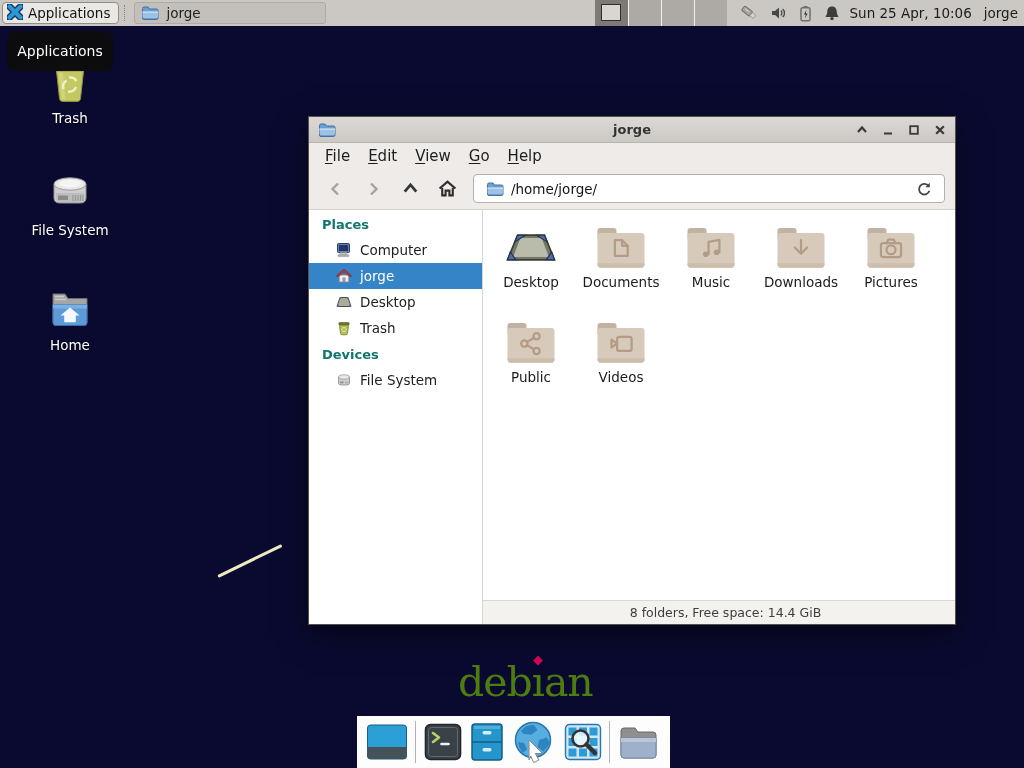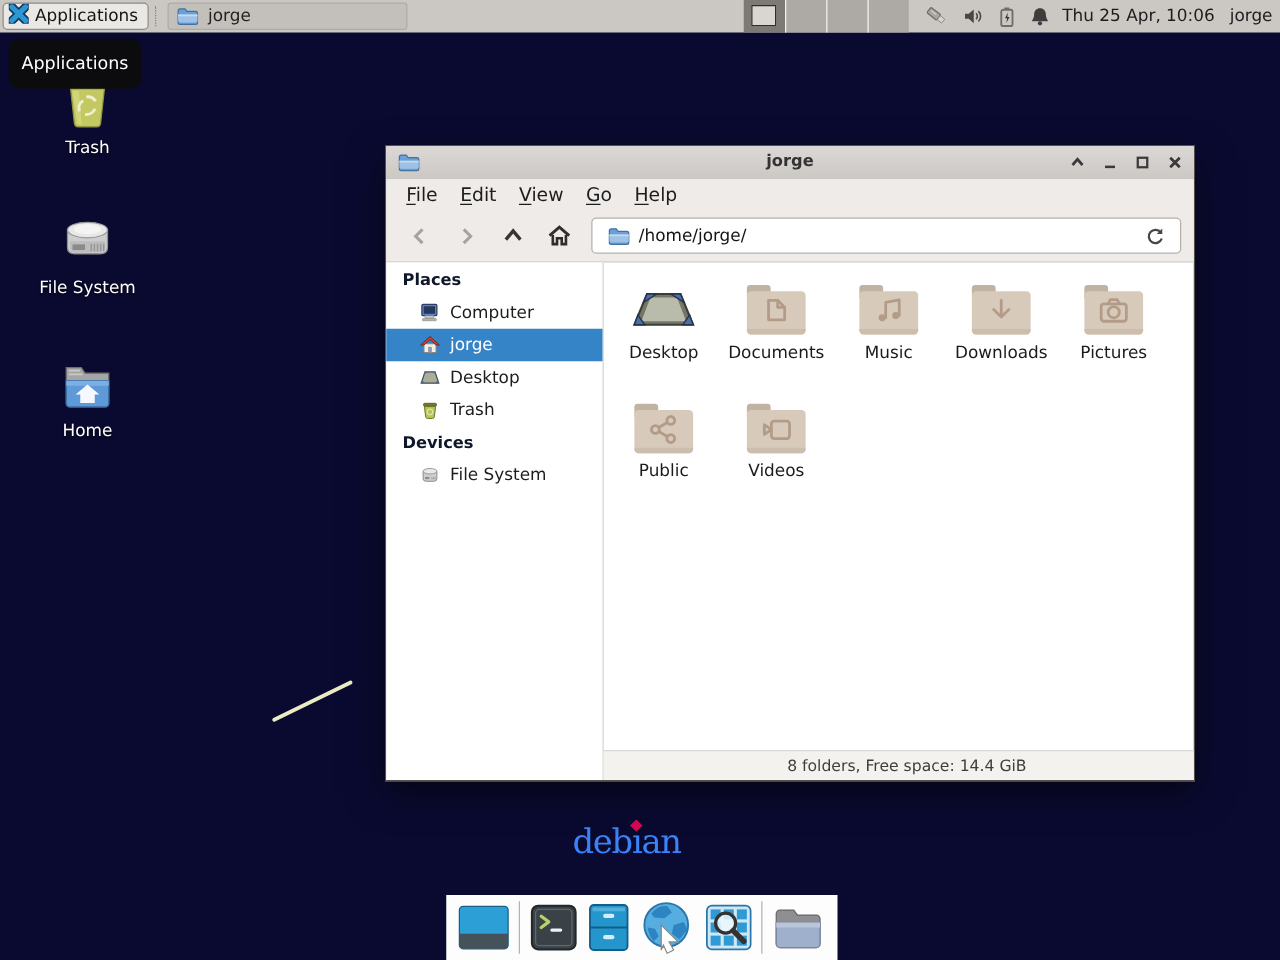--- a/index.html
+++ b/index.html
@@ -64,21 +64,21 @@
   .line-artifact {
     position:absolute; left:218px; top:575px; width:71px; height:3px;
     background:#ebebc4; border-radius:2px;
     transform:rotate(-26deg); transform-origin:left center; z-index:4;
   }
 
   
   .debian {
     position:absolute; left:458px; top:658px; z-index:3;
     font-family:"DejaVu Serif","Liberation Serif",serif;
-    font-size:27px; color:#3b82f6; letter-spacing:-1px;
+    font-size:41px; color:#4d7c0f; letter-spacing:-1px;
   }
   .debian .di { position:relative; }
   .debian .dot {
     position:absolute; left:50%; top:-1px; width:7px; height:7px;
     background:#d70751; transform:translateX(-50%) rotate(45deg);
   }
 
   
   .dock {
     position:absolute; left:357px; top:716px; height:52px;
@@ -125,21 +125,21 @@
     display:flex; align-items:center; gap:7px; padding:0 12px;
     font-size:13.5px; color:#141414;
   }
   .path-entry .reload { margin-left:auto; display:flex; }
 
   .main { flex:1; display:flex; min-height:0; }
   .sidebar {
     width:174px; background:#fff; border-right:1px solid #d8d5d1;
     font-size:13.5px; padding-top:1px; flex:0 0 auto;
   }
-  .side-header { height:26px; display:flex; align-items:center; padding-left:13px; font-weight:bold; font-size:13px; color:#0f172a; }
+  .side-header { height:26px; display:flex; align-items:center; padding-left:13px; font-weight:bold; font-size:13px; color:#0f766e; }
   .side-item { height:26px; display:flex; align-items:center; gap:8px; padding-left:27px; color:#1d1d1d; }
   .side-item.selected { background:#3584c8; color:#fff; }
   .side-item .si { display:flex; width:16px; justify-content:center; }
 
   .content { flex:1; display:flex; flex-direction:column; min-width:0; }
   .files {
     flex:1; display:grid; grid-template-columns:repeat(5,90px);
     grid-auto-rows:95px; padding:14px 0 0 3px; justify-items:center;
     align-content:start;
   }
@@ -212,21 +212,21 @@
       <path d="M8.4 5 L6 9.6 h1.8 L6.9 13.6 L9.6 8.6 H7.8 Z" fill="#2f2f2f"></path>
           </svg>
         </span>
         <span>
           <svg width="16" height="16" viewBox="0 0 16 16">
       <path d="M8 1.6 c2.9 0 4.7 2.1 4.7 5 0 3.3 1.7 4.3 1.7 5.4 H1.6 c0 -1.1 1.7 -2.1 1.7 -5.4 C3.3 3.7 5.1 1.6 8 1.6 Z" fill="#3d3d3d"></path>
       <circle cx="8" cy="13.6" r="1.7" fill="#3d3d3d"></circle>
           </svg>
         </span>
       </div>
-    <div class="clock">Thu 25 Apr, 10:06</div>
+    <div class="clock">Sun 25 Apr, 10:06</div>
     <div class="panel-user">jorge</div>
   </div>
 
   <div class="tooltip">
     <span>Applications</span>
   </div>
 
   <div id="desktop-icons">
       <div class="dicon" id="dicon-trash">
         <span class="ic">

